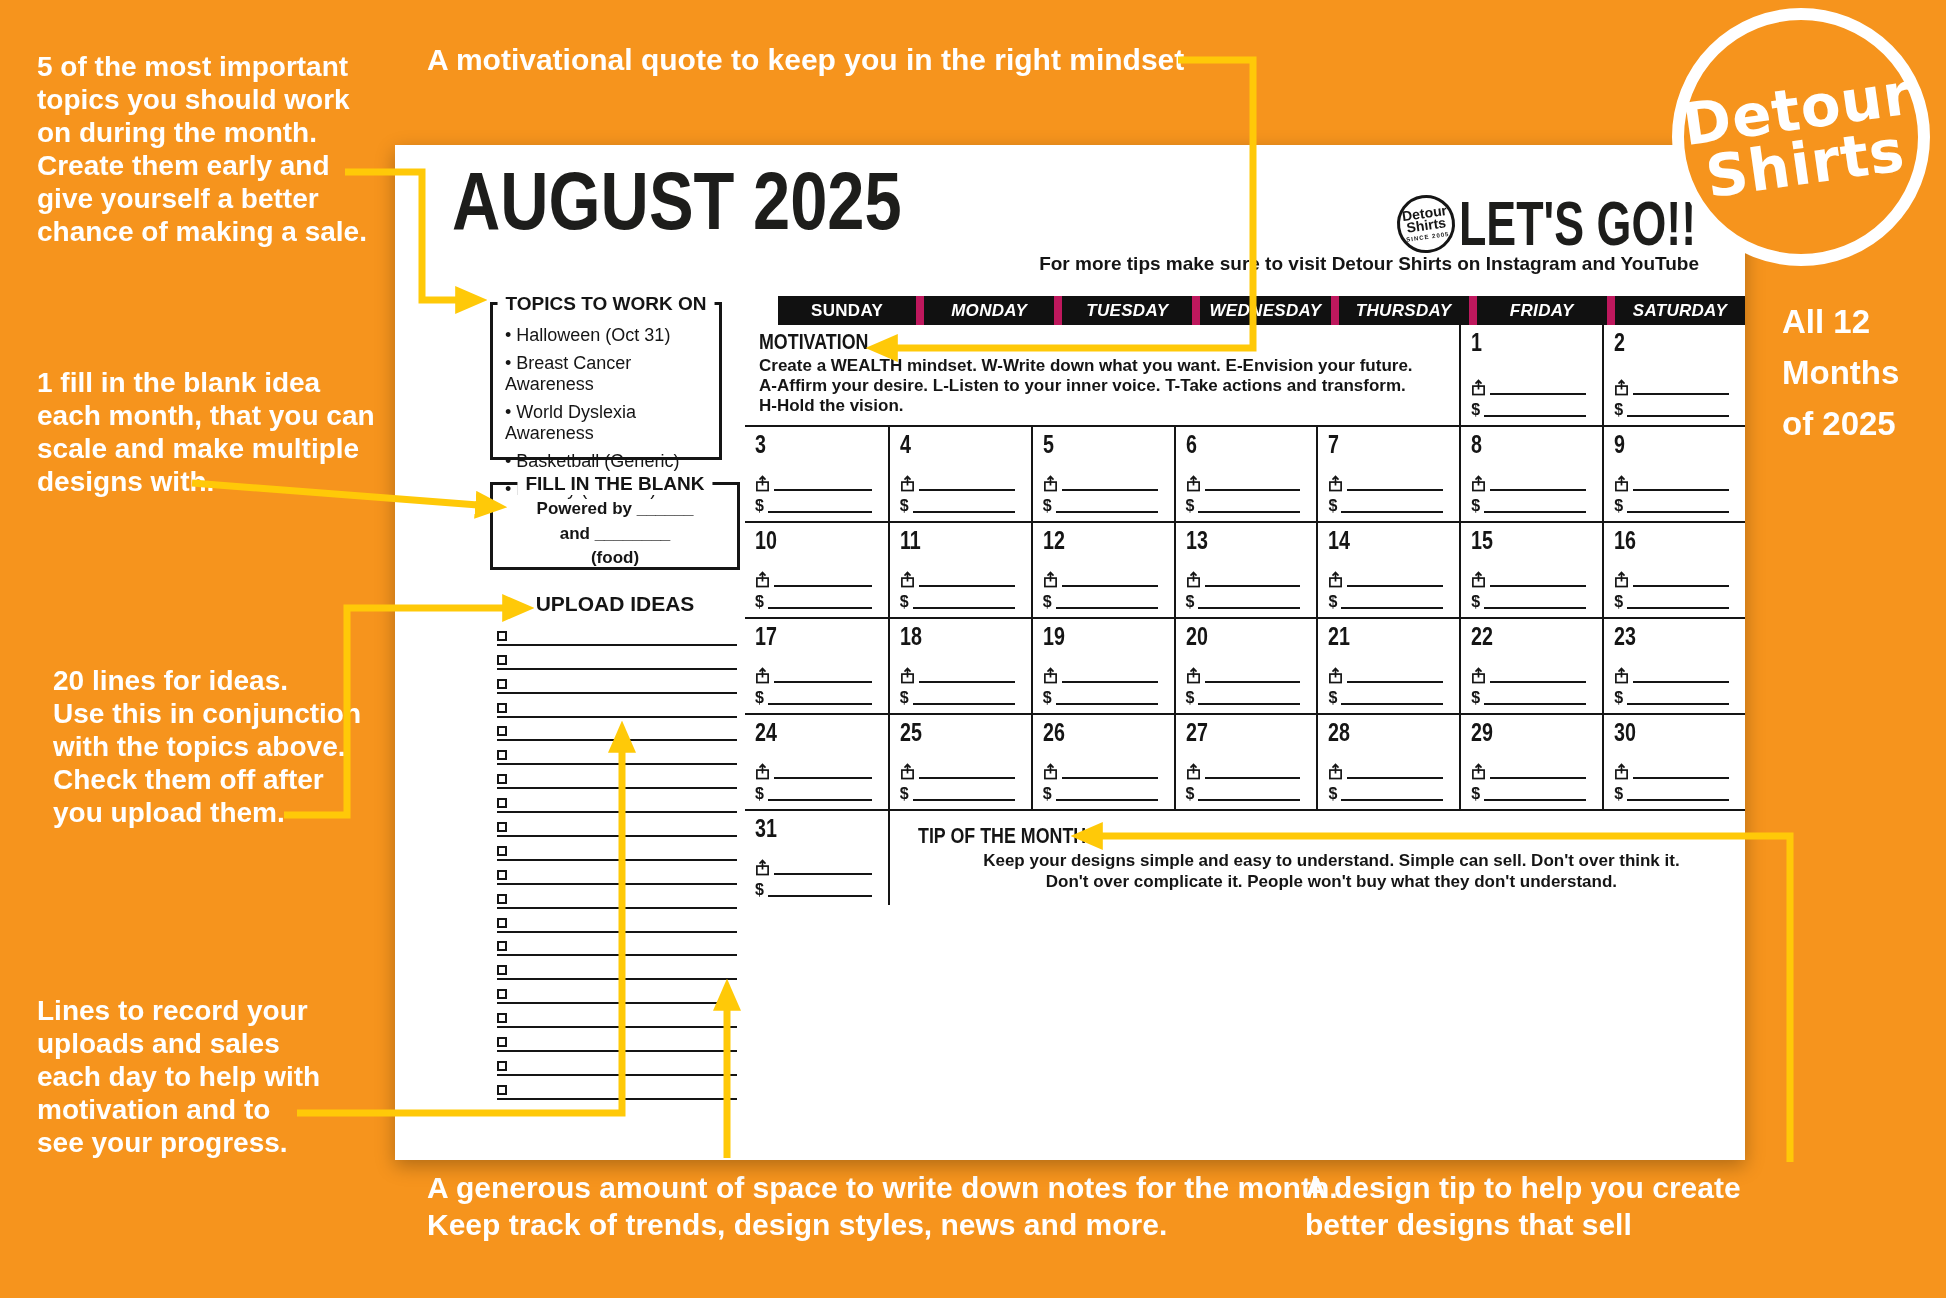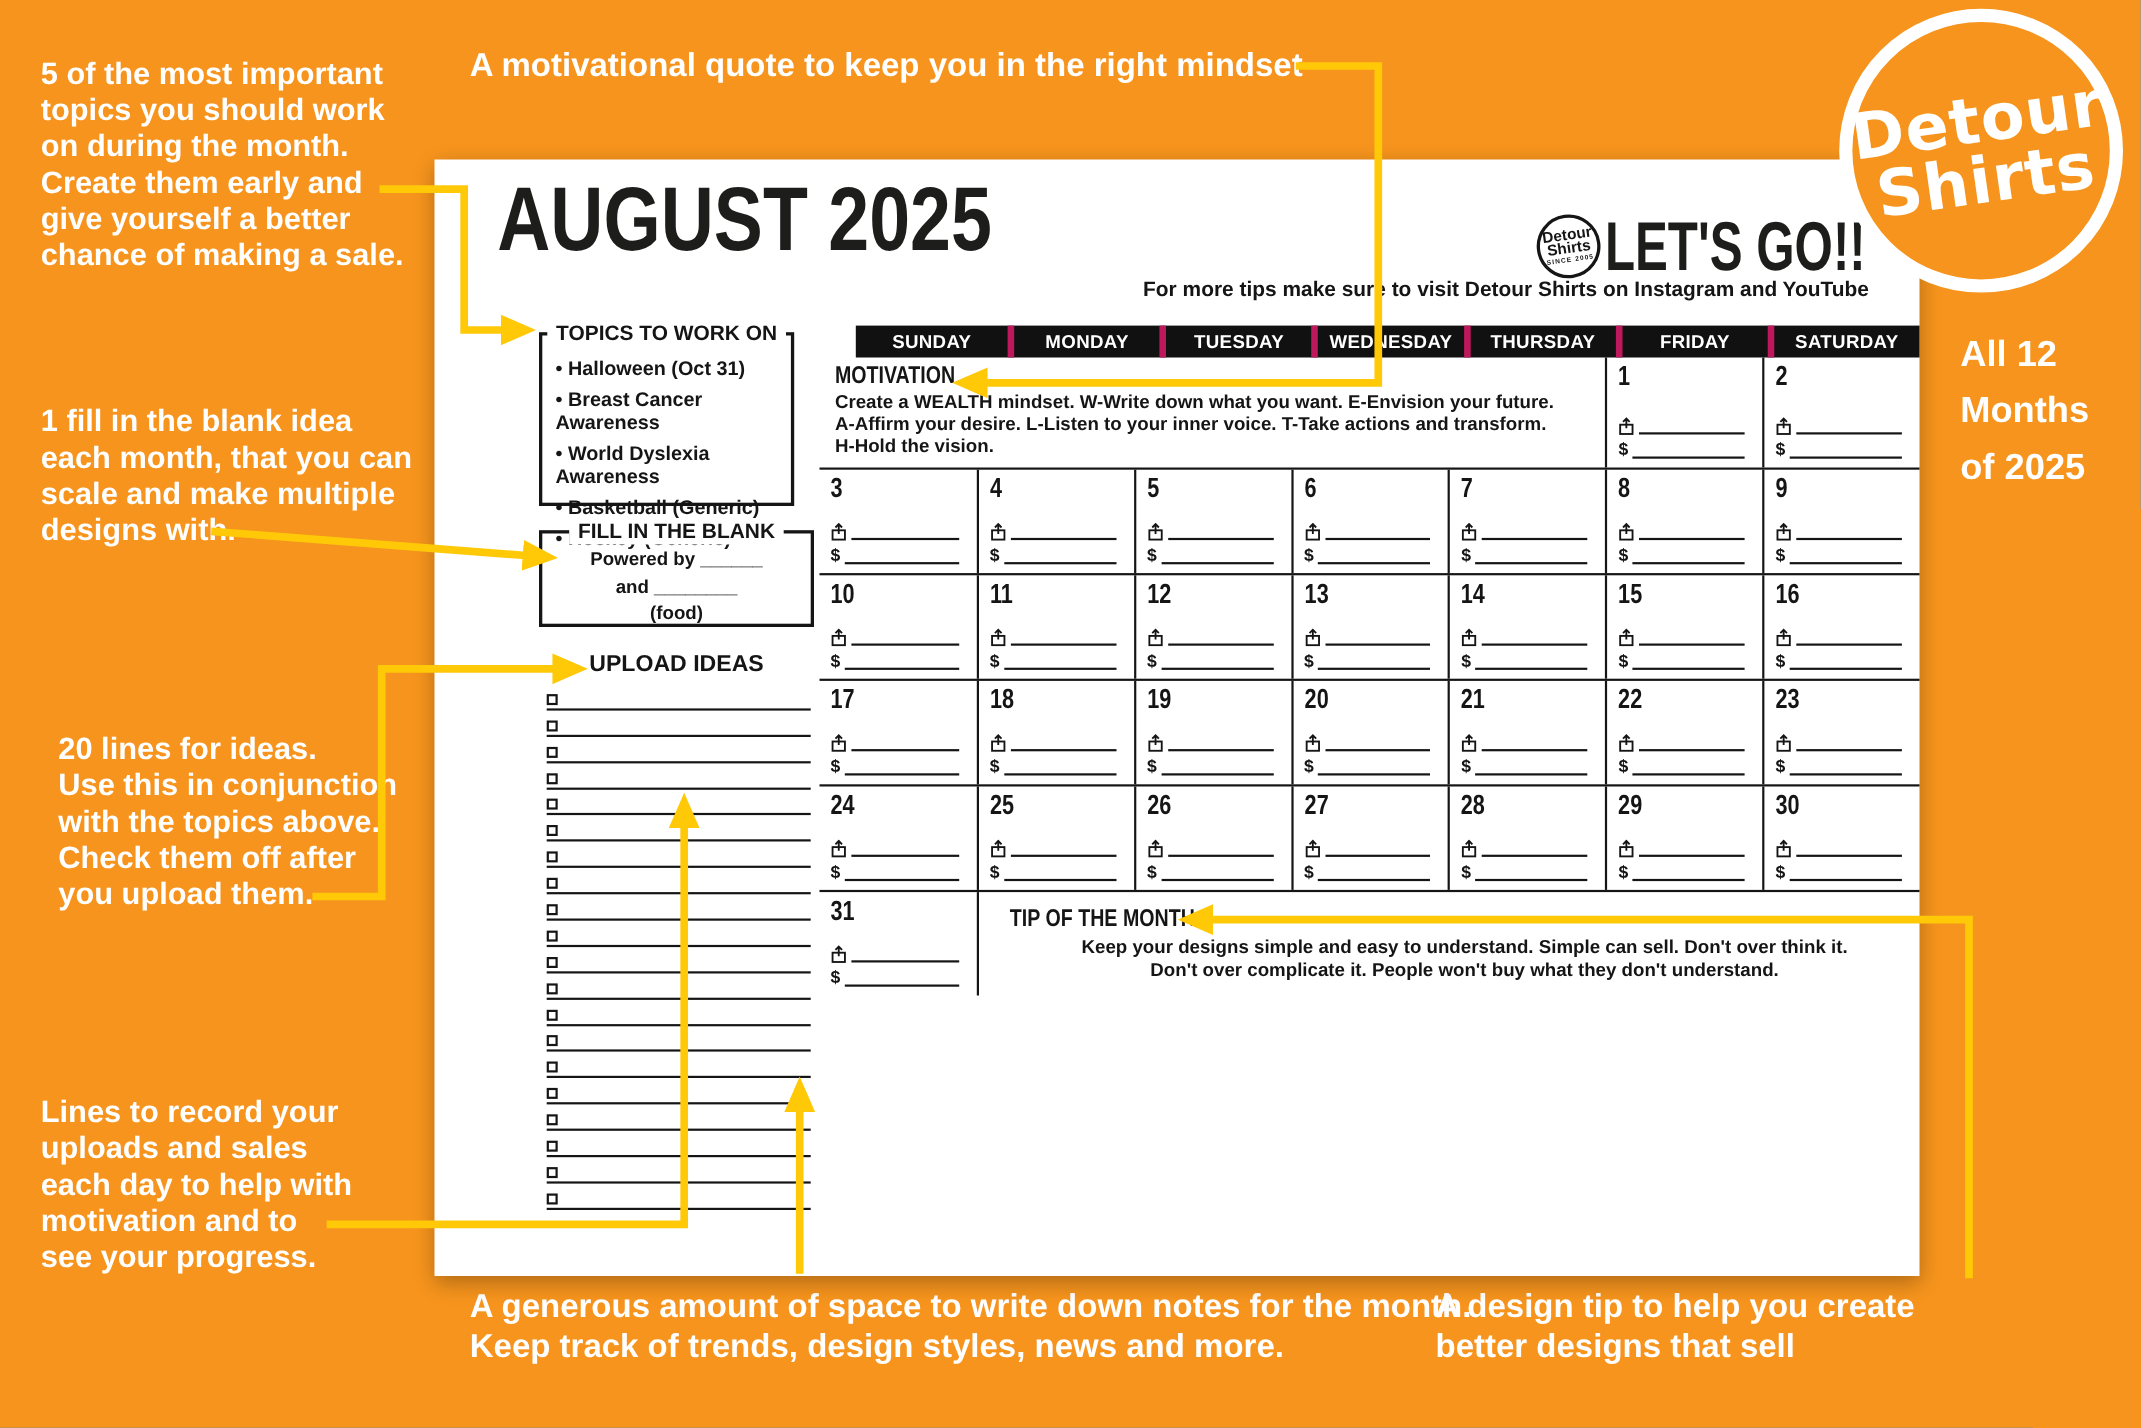--- a/index.html
+++ b/index.html
@@ -55,41 +55,41 @@
   .tips-line { position:absolute; right:46px; top:108px; font-size:19px; font-weight:700; white-space:nowrap; }
   
   .legend-box { position:absolute; border:3px solid #151515; }
   .topics-box { left:95px; top:157px; width:232px; height:158px; }
   .fill-box   { left:95px; top:337px; width:250px; height:88px;  }
   .box-head {
     position:absolute; top:-12px; left:50%; transform:translateX(-50%);
     background:#fff; padding:0 8px; font-weight:900; font-size:19px; white-space:nowrap;
   }
   .topics-box ul { list-style:none; margin:20px 0 0 12px; }
-  .topics-box li { font-size:18px; font-weight:700; margin-bottom:7px; }
+  .topics-box li { font-size:18px; font-weight:400; margin-bottom:7px; }
   .topics-box li::before { content:"• "; }
   .fill-box .fline { text-align:center; font-weight:700; font-size:17px; line-height:1.45; }
   .fill-box .fline:first-of-type { margin-top:12px; }
   .upload-title {
     position:absolute; left:95px; top:447px; width:250px; text-align:center;
     font-size:21px; font-weight:900;
   }
   
   .checklist { position:absolute; left:102px; top:477px; width:240px; }
   .check-item { position:relative; height:23.9px; }
   .checkbox { position:absolute; left:0; bottom:5px; width:10px; height:10px; border:2.5px solid #151515; background:#fff; }
   .check-line { position:absolute; left:0; right:0; bottom:0; border-bottom:2px solid #151515; }
   
   .grid { position:absolute; left:350px; top:151px; width:1000px; }
   .week-header { display:grid; grid-template-columns:repeat(7,1fr); height:29px; background:#111;margin-left:33px; }
   .day-name {
     display:flex; align-items:center; justify-content:center;
     color:#fff; font-weight:700; font-size:17px; letter-spacing:.3px;
   }
-  .day-name + .day-name { border-left:6px solid #be185d; }
+  .day-name + .day-name { border-left:8px solid #be185d;font-style:italic; }
   .grid-row { display:grid; grid-template-columns:repeat(7,1fr); height:96px; border-top:2.5px solid #151515; }
   .row-first { height:100px; border-top:none; }
   .grid-row > * + * { border-left:2.5px solid #151515; }
   .day31-slot { display:contents; }
   .day-cell { display:flex; flex-direction:column; padding:3px 10px 7px 10px; overflow:hidden; }
   .day-num { font-size:24px; font-weight:900; transform:scale(.82,1.05); transform-origin:left top; width:max-content; }
   .cell-lines { margin-top:auto; }
   .cell-row { display:flex; align-items:flex-end; margin-top:6px; }
   .up-icon { width:15px; height:17px; flex:0 0 auto; }
   .dollar { font-size:16px; font-weight:900; line-height:1; }

